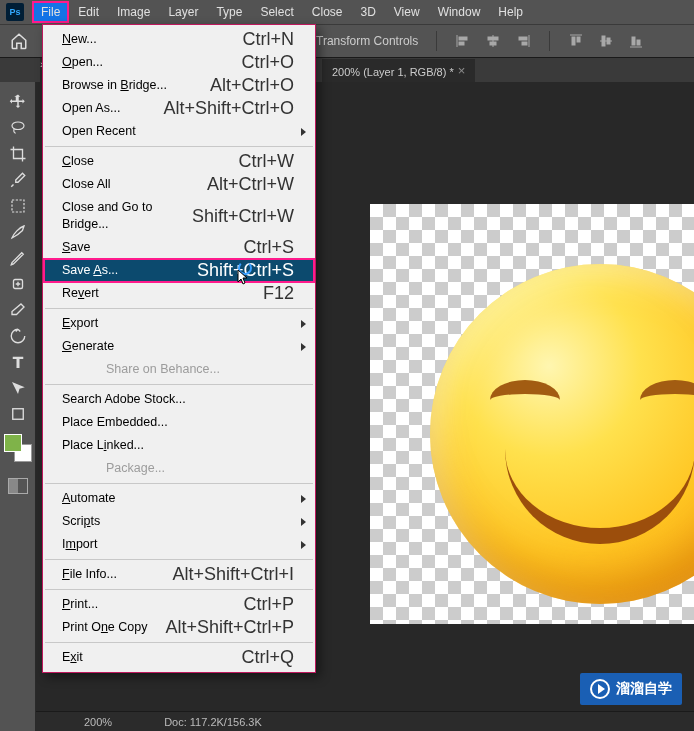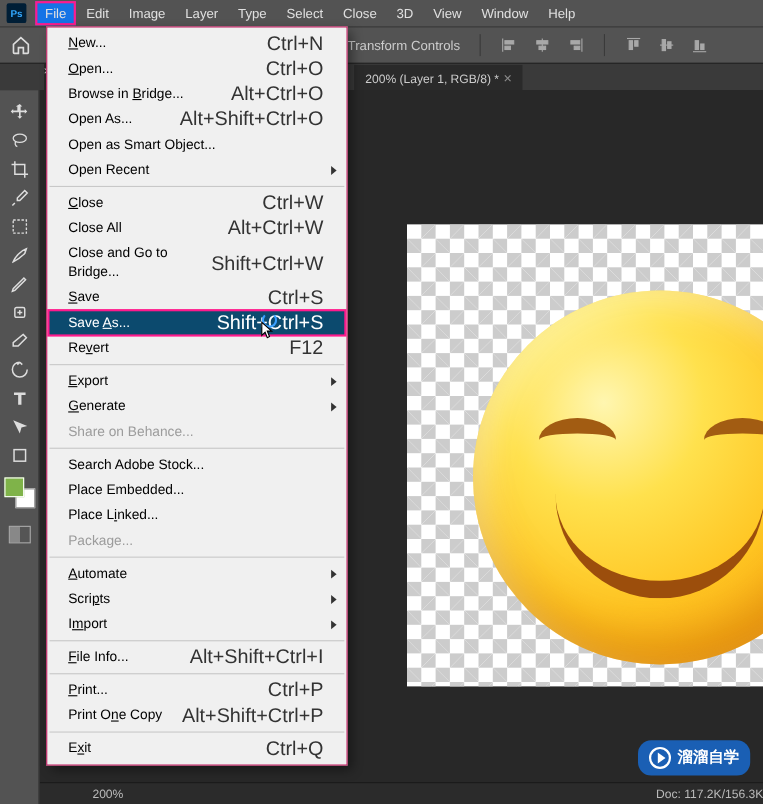--- a/index.html
+++ b/index.html
@@ -43,32 +43,32 @@
 }
 .emoji-face { position: absolute; right: -40px; top: 60px; width: 340px; height: 340px; border-radius: 50%;
   background: radial-gradient(circle at 35% 30%, #fff6b0 0%, #ffe14d 28%, #ffc522 58%, #f9a40f 85%, #d17d04 100%);
   box-shadow: inset -10px -24px 40px rgba(180,90,0,0.35), inset 10px 14px 30px rgba(255,255,200,0.6);
 }
 .eye { position: absolute; width: 70px; height: 40px; border-top: 14px solid #a25c12; border-radius: 50% 50% 0 0; top: 116px; }
 .eye.left { left: 60px; }
 .eye.right { right: 60px; }
 .mouth { position: absolute; width: 190px; height: 110px; border-bottom: 16px solid #9c4e0c; border-radius: 0 0 120px 120px; left: 75px; bottom: 60px; }
 
-.watermark { position: absolute; right: 12px; bottom: 26px; background: #1a5fb4; color: #fff; padding: 6px 10px; display: flex; align-items: center; gap: 6px; font-size: 14px; font-weight: bold; border-radius: 12px; }
+.watermark { position: absolute; right: 12px; bottom: 26px; background: #1a5fb4; color: #fff; padding: 6px 10px; display: flex; align-items: center; gap: 6px; font-size: 14px; font-weight: bold; border-radius: 2px; }
 .watermark .play { width: 20px; height: 20px; border: 2px solid #fff; border-radius: 50%; display: flex; align-items: center; justify-content: center; }
 .watermark .play::before { content: ""; border-left: 7px solid #fff; border-top: 5px solid transparent; border-bottom: 5px solid transparent; margin-left: 2px; }
 .wm-url { position: absolute; right: 18px; bottom: 10px; color: #cfe3ff; font-size: 10px; letter-spacing: 1px; }
 
-.statusbar { position: absolute; bottom: 0; left: 36px; right: 0; height: 20px; background: #2b2b2b; border-top: 1px solid #1a1a1a; color: #bbb; font-size: 11px; display: flex; align-items: center; padding-left: 48px; gap: 12px; justify-content: space-between; }
+.statusbar { position: absolute; bottom: 0; left: 36px; right: 0; height: 20px; background: #2b2b2b; border-top: 1px solid #1a1a1a; color: #bbb; font-size: 11px; display: flex; align-items: center; padding-left: 48px; gap: 52px; }
 
 .dropdown { position: absolute; top: 24px; left: 42px; width: 274px; background: #f0f0f0; border: 1px solid #be185d; box-shadow: 4px 4px 10px rgba(0,0,0,0.45); z-index: 100; color: #000; font-size: 12.5px; padding: 3px 1px; }
 .dd-item { display: flex; justify-content: space-between; align-items: center; padding: 3px 20px 3px 18px; cursor: default; position: relative; line-height: 17px; }
 .dd-item .label u { text-decoration: underline; }
 .dd-item .shortcut { color: #333; font-size: 18px; }
-.dd-item.disabled { color: #9c9c9c; }
+.dd-item.disabled { color: #9c9c9c; margin-left: 44px; }
 .dd-item.disabled .shortcut { color: #9c9c9c; }
 .dd-item.submenu::after { content: ""; position: absolute; right: 8px; top: 50%; margin-top: -4px; border-left: 5px solid #333; border-top: 4px solid transparent; border-bottom: 4px solid transparent; }
 .dd-item.highlighted { background: #0c4a6e; color: #fff; outline: 2px solid #ff1a8c; outline-offset: -1px; }
 .dd-item.highlighted .shortcut { color: #fff; }
 .dd-sep { height: 1px; background: #c8c8c8; margin: 3px 1px; }
 .cursor-wait { position: absolute; left: 194px; top: 2px; width: 14px; height: 14px; border: 2px solid #3a9fff; border-top-color: transparent; border-radius: 50%; }
 .cursor-arrow { position: absolute; left: 192px; top: 10px; }
 .cursor-arrow svg { width: 14px; height: 16px; }
 </style>
 </head>
@@ -249,24 +249,20 @@
       <span class="shortcut">Ctrl+O</span>
     </div>
     <div class="dd-item">
       <span class="label">Browse in <u>B</u>ridge...</span>
       <span class="shortcut">Alt+Ctrl+O</span>
     </div>
     <div class="dd-item">
       <span class="label">Open As...</span>
       <span class="shortcut">Alt+Shift+Ctrl+O</span>
     </div>
-    <div class="dd-item">
-      <span class="label">Open as Smart Object...</span>
-      <span class="shortcut"></span>
-    </div>
     <div class="dd-item submenu">
       <span class="label">Open Recent</span>
       <span class="shortcut"></span>
     </div>
     <div class="dd-sep"></div>
     <div class="dd-item">
       <span class="label"><u>C</u>lose</span>
       <span class="shortcut">Ctrl+W</span>
     </div>
     <div class="dd-item">

